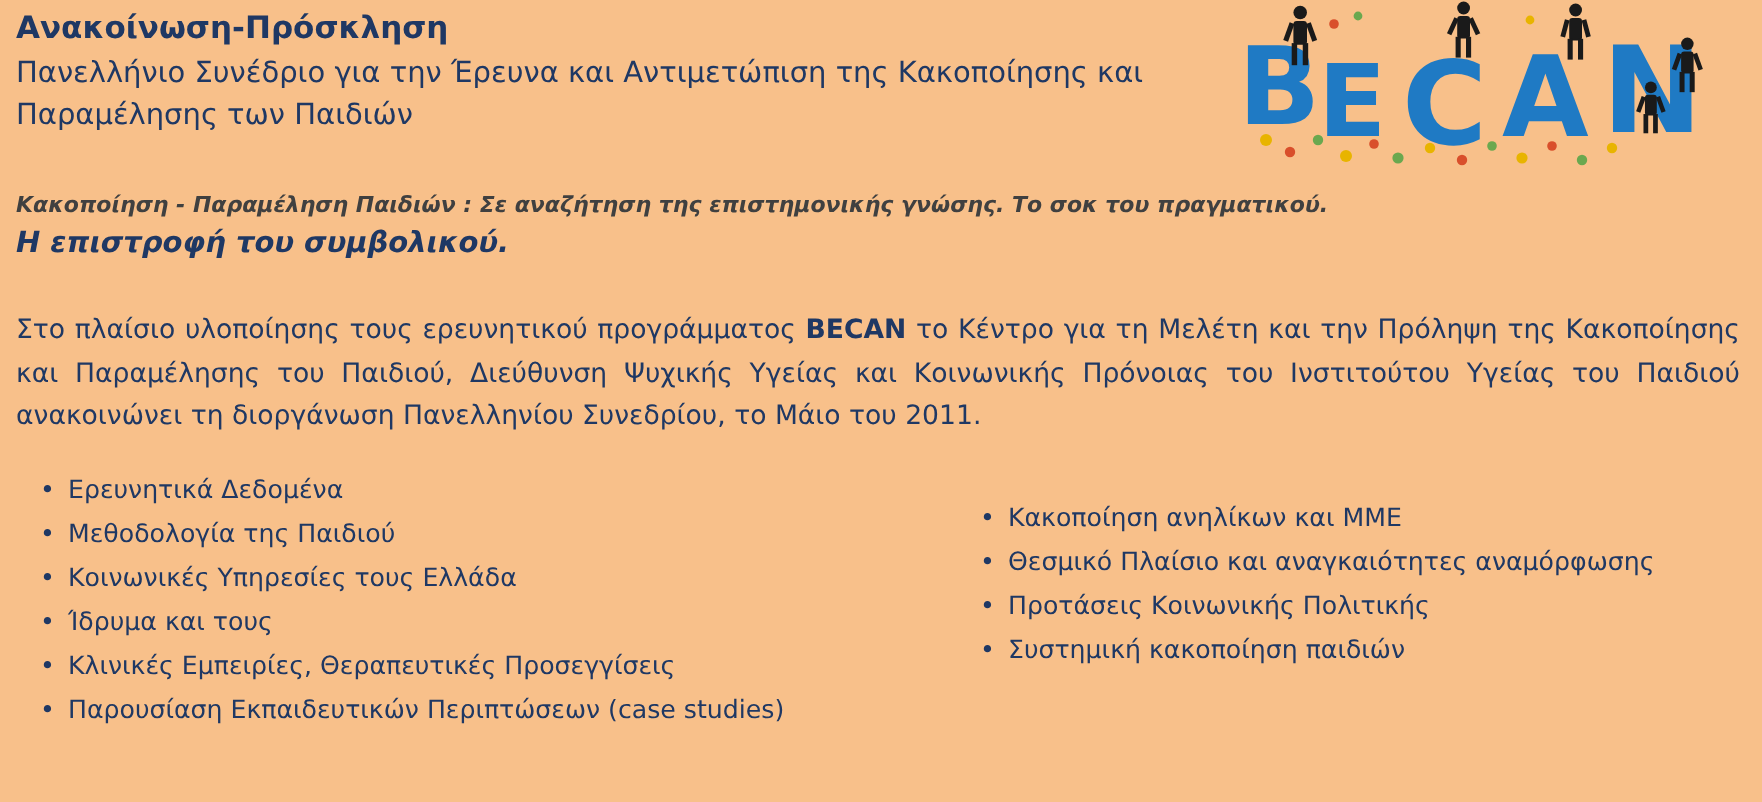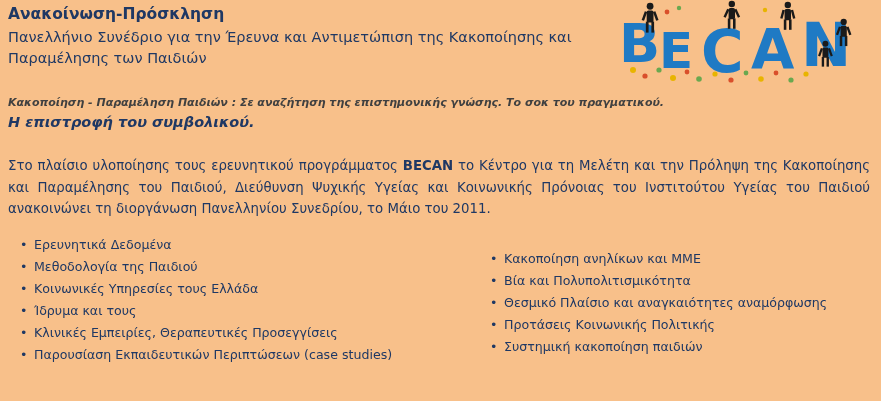--- a/index.html
+++ b/index.html
@@ -234,21 +234,20 @@
           <li>Μεθοδολογία της Παιδιού</li>
           <li>Κοινωνικές Υπηρεσίες τους Ελλάδα</li>
           <li>Ίδρυμα και τους</li>
           <li>Κλινικές Εμπειρίες, Θεραπευτικές Προσεγγίσεις</li>
           <li>Παρουσίαση Εκπαιδευτικών Περιπτώσεων (case studies)</li>
         </ul>
       </div>
       <div class="col col-right">
         <ul class="bullets">
           <li>Κακοποίηση ανηλίκων και ΜΜΕ</li>
-          <li>Βία και Πολυπολιτισμικότητα</li>
           <li>Θεσμικό Πλαίσιο και αναγκαιότητες αναμόρφωσης</li>
           <li>Προτάσεις Κοινωνικής Πολιτικής</li>
           <li>Συστημική κακοποίηση παιδιών</li>
 
         </ul>
       </div>
     </div>
   </div>
 
 </div>

